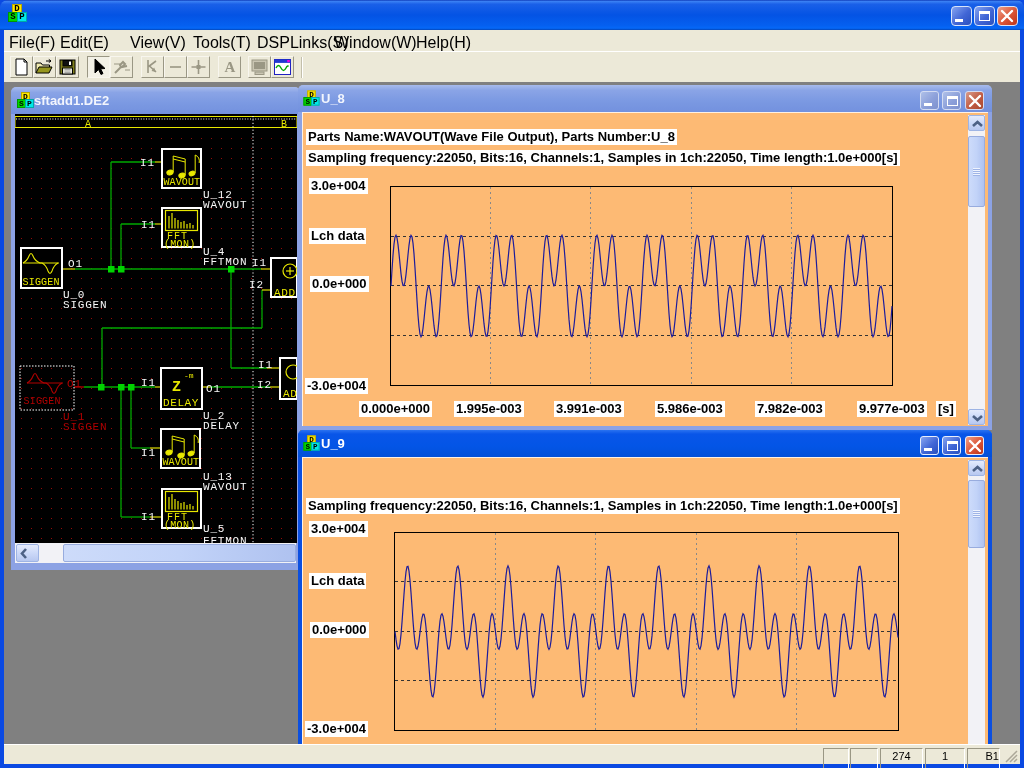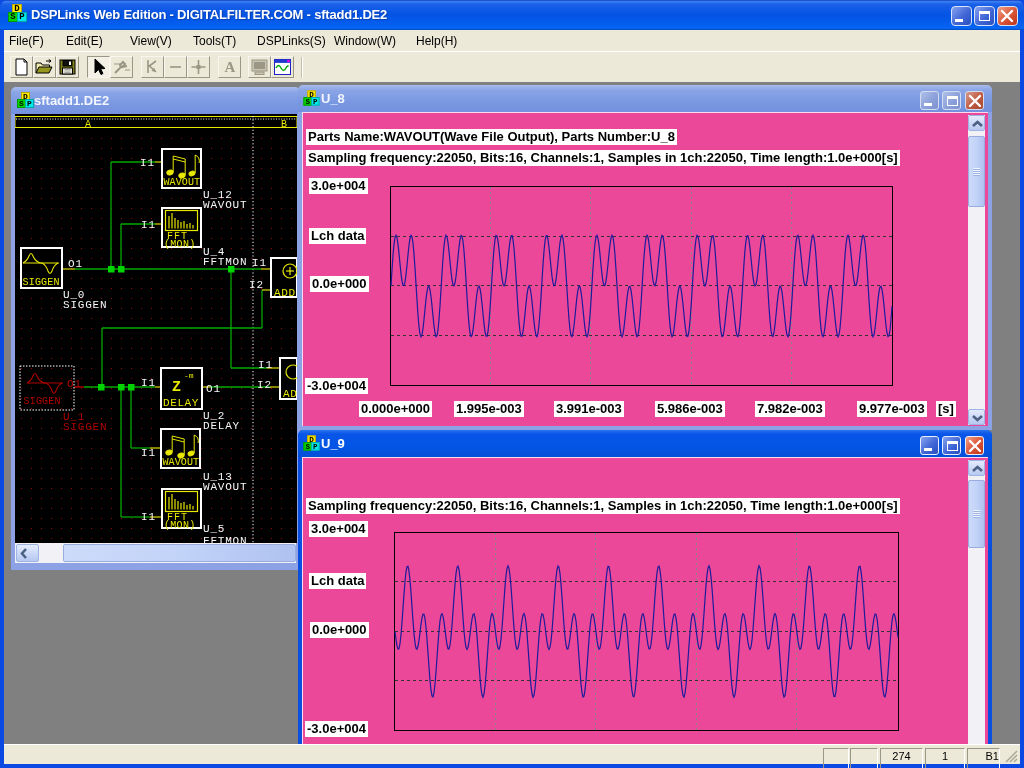--- a/index.html
+++ b/index.html
@@ -2,37 +2,37 @@
 <html><head><meta charset="utf-8"><title>d</title><style>*{margin:0;padding:0;box-sizing:border-box}
 html,body{width:1024px;height:768px;overflow:hidden;font-family:"Liberation Sans",sans-serif}
 body{background:#0A49E2;position:relative}
 .abs{position:absolute}
 #titlebar{position:absolute;left:0;top:0;width:1024px;height:30px;border-radius:8px 8px 0 0;
  background:linear-gradient(180deg,#0831B0 0%,#3C82F4 4%,#1A60E8 14%,#0453E4 50%,#0560F0 85%,#0568F8 94%,#0346B8 100%)}
 #titlebar .txt{position:absolute;left:31px;top:7px;color:#fff;font-weight:bold;font-size:13px;letter-spacing:-0.2px;text-shadow:1px 1px 1px rgba(16,48,128,.55);white-space:pre}
 .capbtn{position:absolute;top:6px;width:21px;height:20px;border-radius:4px;border:1px solid #d8e4fa}
 .bblue{background:linear-gradient(135deg,#86A4F0 0%,#4166D6 55%,#2A50BE 100%)}
 .bred{background:linear-gradient(135deg,#F0A088 0%,#DA5436 55%,#BC3418 100%)}
-#menubar{position:absolute;left:4px;top:30px;width:1016px;height:21px;background:#ECE9D8;font-size:12px;color:#000}
+#menubar{position:absolute;left:4px;top:30px;width:1016px;height:21px;background:#ECE9D8;font-size:16px;color:#000}
 #menubar span{position:absolute;top:4px}
 #toolbar{position:absolute;left:4px;top:51px;width:1016px;height:31px;background:#ECE9D8;border-top:1px solid #fff}
 .tbtn{position:absolute;top:4px;width:23px;height:22px;background:#ECE9D8;border:1px solid;border-color:#f8f6ee #9a9784 #9a9784 #f8f6ee}
 .tbtn.dn{border-color:#9a9784 #f8f6ee #f8f6ee #9a9784;background:#f3f1e6}
 .tsep{position:absolute;top:5px;width:2px;height:21px;border-left:1px solid #c3bfab;border-right:1px solid #fff}
 #mdi{position:absolute;left:4px;top:82px;width:1016px;height:662px;background:#808080;overflow:hidden}
 .win{position:absolute;border-radius:6px 6px 0 0}
 .wtitle{position:absolute;left:0;top:0;right:0;height:27px;border-radius:5px 5px 0 0}
 .wtitle .txt{position:absolute;left:23px;top:6px;font-weight:bold;font-size:13px;color:#fff}
 .wbtn{position:absolute;top:6px;width:19px;height:19px;border-radius:3px;border:1px solid #e8eefc}
 .win.act{background:#0B4FE0}
 .win.act .wtitle{background:linear-gradient(180deg,#2A72F0 0%,#0955E8 15%,#0355E6 60%,#0350D8 100%)}
 .win.inact{background:#8CA2E4}
 .win.inact .wtitle{background:linear-gradient(180deg,#A8BBEC 0%,#8AA4E6 20%,#7B99E2 60%,#7391DE 100%)}
 .win.inact .wtitle .txt{color:#F2F5FD}
-.wbody{position:absolute;left:4px;top:27px;right:4px;bottom:4px;background:#ec4899;box-shadow:inset 1px 1px 0 rgba(255,255,255,.8)}
+.wbody{position:absolute;left:4px;top:27px;right:4px;bottom:4px;background:#fdba74;box-shadow:inset 1px 1px 0 rgba(255,255,255,.8)}
 .dspicon{position:absolute;width:17px;height:17px}
 .dspicon i{position:absolute;font-style:normal;font-weight:bold;font-size:9px;line-height:9px;color:#000;text-align:center;font-family:"Liberation Mono",monospace}
 .plot-label{position:absolute;background:#fff;color:#000;font-weight:bold;font-size:13px;line-height:16px;white-space:pre;padding:0 2px}
 #statusbar{position:absolute;left:4px;top:744px;width:1016px;height:20px;background:#ECE9D8;border-top:1px solid #fff;font-size:11px;color:#000}
 .spanel{position:absolute;top:3px;height:29px;border:1px solid;border-color:#9a9784 #fff #fff #9a9784;text-align:center;line-height:14px}
 
 .bmut{background:linear-gradient(135deg,#AFC0E8 0%,#8CA0DA 55%,#7E92CE 100%);border-color:#D4DCF2}
 .brmut{background:linear-gradient(135deg,#D89C8C 0%,#C05A42 55%,#A84830 100%);border-color:#D4DCF2}
 .sbbtn{background:linear-gradient(180deg,#E4EBFC 0%,#CCD9F8 50%,#B8C8F0 100%);border:1px solid #9EB4E4;border-radius:2px;text-align:center}
 .sbbtn svg{margin-top:1px}
@@ -41,36 +41,35 @@
  background:repeating-linear-gradient(180deg,#EEF3FE 0,#EEF3FE 1px,#9FB4E6 1px,#9FB4E6 2px)}
 .hsbtn{background:linear-gradient(180deg,#E4EBFC 0%,#CCD9F8 50%,#B8C8F0 100%);border:1px solid #9EB4E4;border-radius:2px}
 </style></head>
 <body>
 <div id="titlebar">
  <span class="dspicon" style="left:8px;top:4px;width:20px;height:20px">
   <i style="left:4px;top:0;width:10px;height:9px;background:#FFE800;border:1px solid #b8a800;line-height:8px;font-size:9px">D</i>
   <i style="left:0;top:8px;width:10px;height:10px;background:#00D800;border:1px solid #009800;font-size:9px;line-height:9px">S</i>
   <i style="left:9px;top:8px;width:10px;height:10px;background:#00E8E8;border:1px solid #00a8a8;font-size:9px;line-height:9px">P</i>
  </span>
- <span class="txt">DSPLinks Web Edition - DIGITALFILTER.COM - sftadd1.DE2</span>
  <span class="capbtn bblue" style="left:951px">
       <span style="position:absolute;left:3px;bottom:3px;width:8px;height:3px;background:#fff"></span>
     </span>
  <span class="capbtn bblue" style="left:974px">
       <span style="position:absolute;left:4px;top:3.5px;width:11px;height:10px;border:1.5px solid #fff;border-top-width:3px"></span>
     </span>
  <span class="capbtn bred" style="left:997px">
       <svg style="position:absolute;left:2px;top:2px" width="14" height="14" viewBox="0 0 14 14">
         <path d="M2 2 L12 12 M12 2 L2 12" stroke="#fff" stroke-width="2.4" stroke-linecap="round"></path>
       </svg>
     </span>
 </div>
 <div id="menubar">
     <span style="left:5px">File(F)</span>
-    <span style="left:62px">Edit(E)</span>
+    <span style="left:56px">Edit(E)</span>
     <span style="left:126px">View(V)</span>
     <span style="left:189px">Tools(T)</span>
     <span style="left:253px">DSPLinks(S)</span>
     <span style="left:330px">Window(W)</span>
     <span style="left:412px">Help(H)</span>
   </div>
 <div id="toolbar">
     <span class="tbtn" style="left:6px"><svg width="21" height="20" viewBox="0 0 21 20">
         <path d="M5 2 h8 l3 3 v13 h-11 z" fill="#fff" stroke="#000"></path>
         <path d="M13 2 v3 h3" fill="none" stroke="#000"></path>

